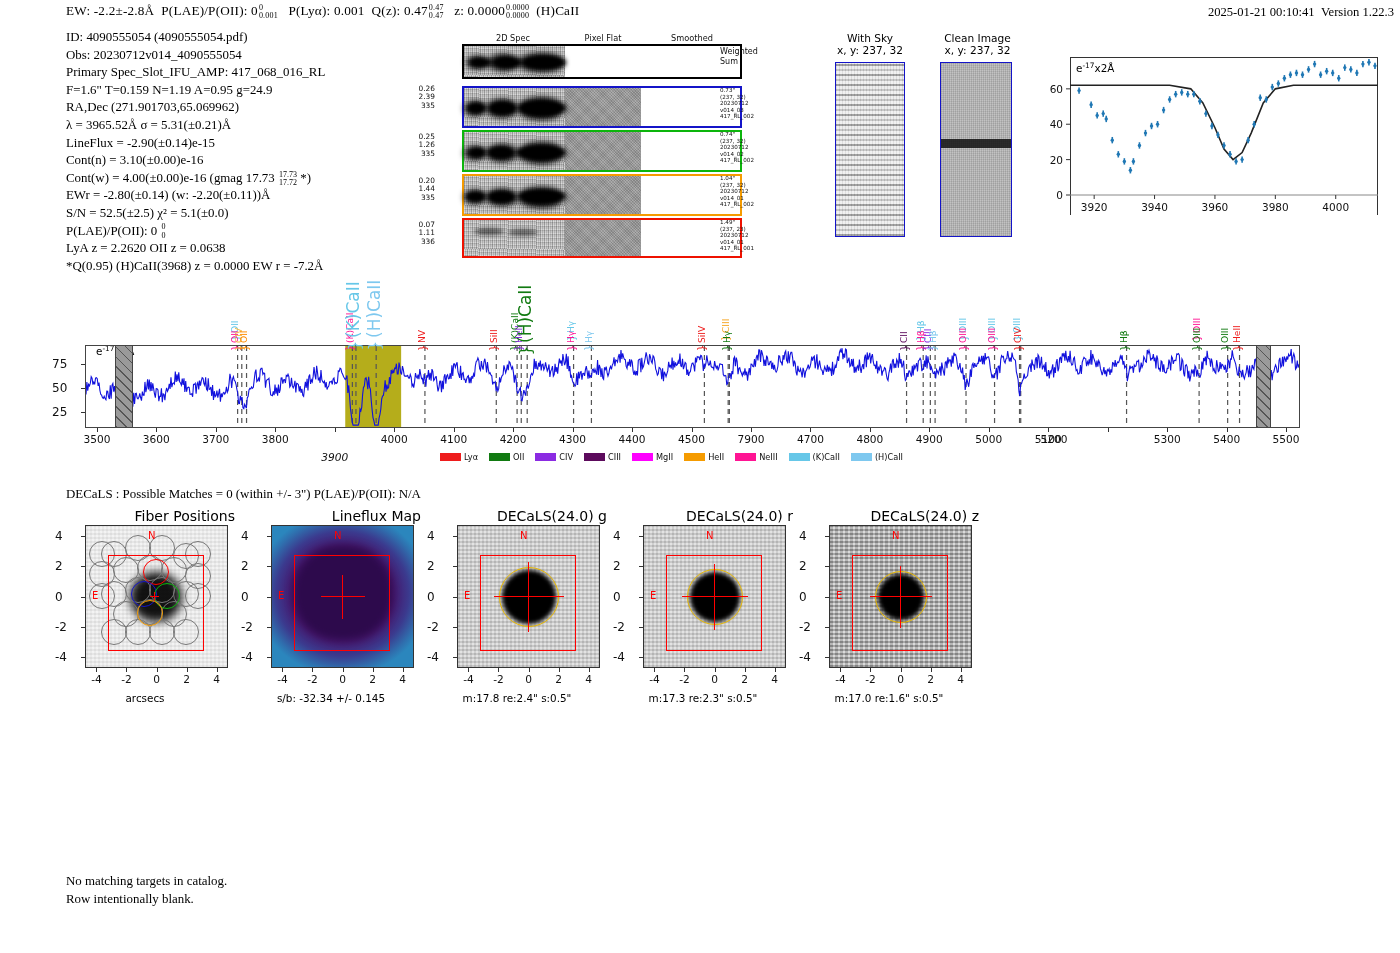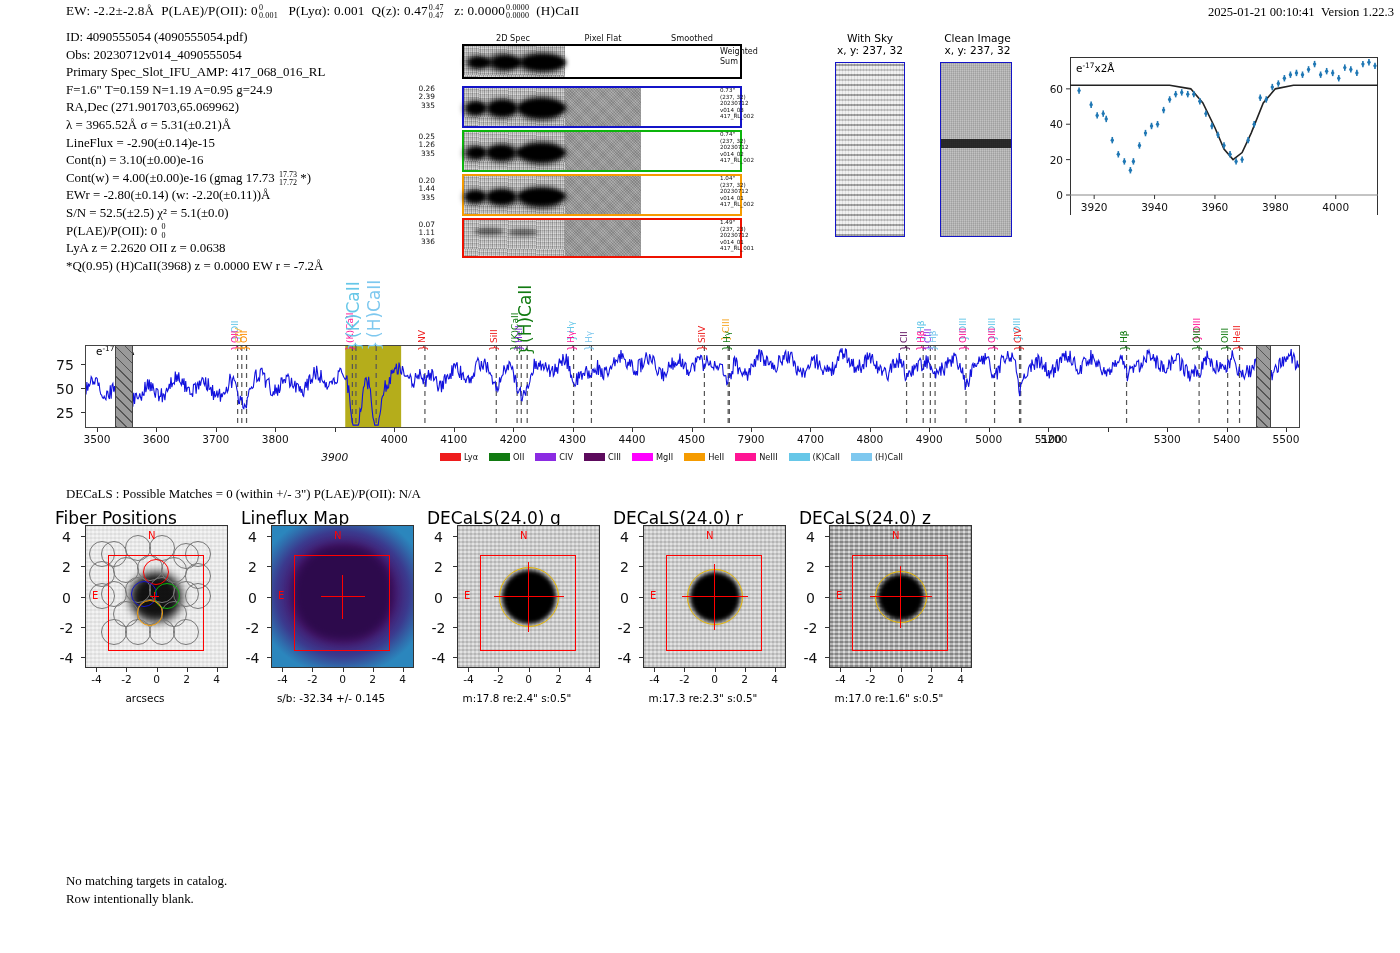--- a/index.html
+++ b/index.html
@@ -54,21 +54,21 @@
       repeating-linear-gradient(90deg, rgba(0,0,0,.10) 0 1px, rgba(255,255,255,.10) 1px 3px);
   }
   .clean-tex{
     background-color:#b9b9b9;
     background-image:
       repeating-linear-gradient(90deg, rgba(0,0,0,.08) 0 1px, rgba(255,255,255,.08) 1px 2px),
       repeating-linear-gradient(0deg, rgba(0,0,0,.06) 0 1px, rgba(255,255,255,.06) 1px 2px);
   }
   .tick{position:absolute;background:#333;}
   .ticklab{position:absolute;font-size:10.6px;color:#111;text-align:center;}
-  .ticklabY{position:absolute;font-size:14px;color:#111;text-align:center;}
+  .ticklabY{position:absolute;font-size:12px;color:#111;text-align:left;}
 
   
   #zoomplot{left:1040px;top:52px;width:348px;height:163px;}
   #zoomplot .frame{position:absolute;left:30px;top:5px;right:10px;bottom:0;border:1px solid #333;border-bottom:none;box-sizing:border-box;}
   #zoomplot .zunit{position:absolute;left:36px;top:9px;font-size:10.4px;}
   #zoomplot sup{font-size:7.4px;}
 
   
   #spec{position:absolute;left:85px;top:345px;width:1215px;height:83px;border:1px solid #444;box-sizing:border-box;}
   #specunit{position:absolute;left:96px;top:344px;font-size:10.4px;}
@@ -79,21 +79,21 @@
   .linelab{position:absolute;writing-mode:vertical-rl;transform:rotate(180deg);font-size:9.1px;white-space:nowrap;line-height:1;}
   .lbrace{position:absolute;font-size:10px;line-height:1;transform:rotate(90deg);transform-origin:center;}
   .legwrap{position:absolute;left:440px;top:452px;display:flex;gap:11px;align-items:center;}
   .legitem{display:flex;align-items:center;gap:3px;}
   .legsw{width:21px;height:8px;display:block;}
   .legtx{font-size:8.2px;color:#111;}
 
   
   #decals-hdr{left:66px;top:487px;font-size:12.9px;}
   .thumb{position:absolute;}
-  .thumb .ttl{position:absolute;top:0;width:100%;text-align:left;font-size:17px;}
+  .thumb .ttl{position:absolute;top:0;width:100%;text-align:right;font-size:14px;}
   .thumb .plot{position:absolute;top:17px;left:30px;width:143px;height:143px;border:1px solid #333;box-sizing:border-box;overflow:hidden;}
   .thumb .xlab{position:absolute;top:184px;width:100%;text-align:center;font-size:10.4px;}
   .redsq{position:absolute;border:1.4px solid #f00;box-sizing:border-box;}
   .ocirc{position:absolute;border:1.4px solid #e8b800;border-radius:50%;box-sizing:border-box;}
   .NL{position:absolute;color:#f00;font-size:10px;}
   .EL{position:absolute;color:#f00;font-size:10px;}
   .cross-h{position:absolute;height:1.4px;background:#f00;}
   .cross-v{position:absolute;width:1.4px;background:#f00;}
   .fcirc{position:absolute;border:1px solid #777;border-radius:50%;box-sizing:border-box;}
   .grey-noise{position:absolute;inset:0;background-color:#f2f2f2;

